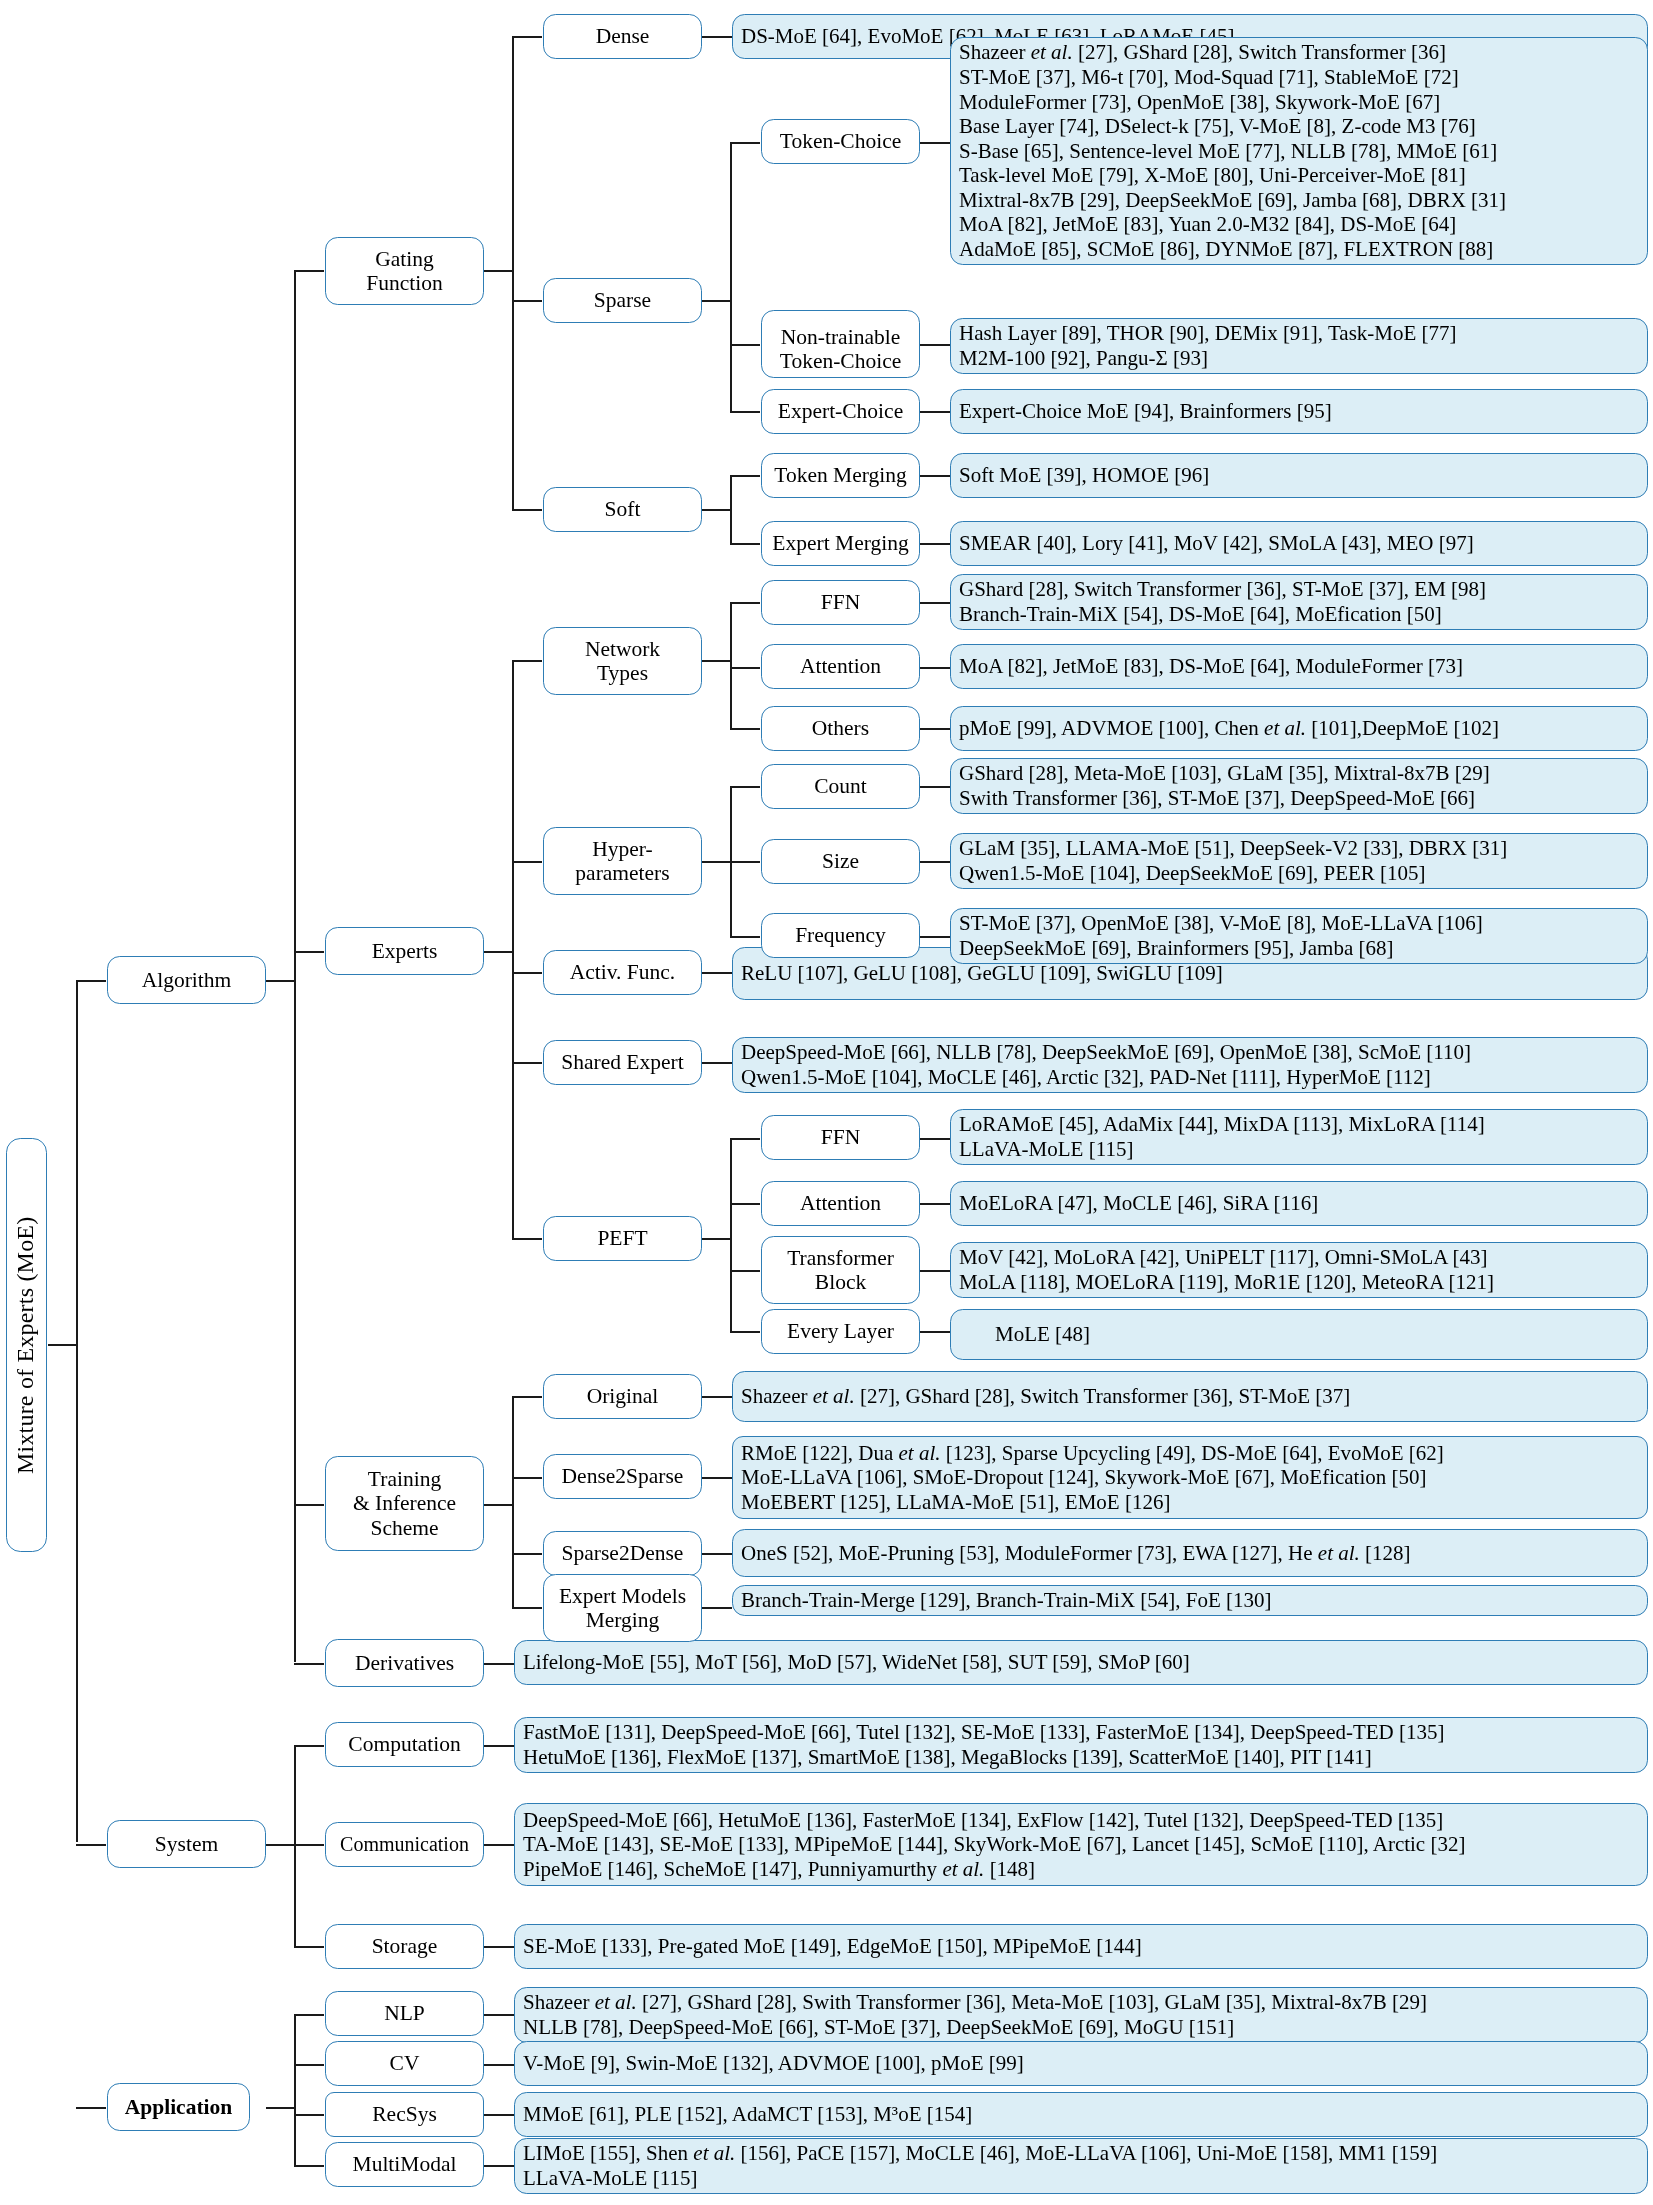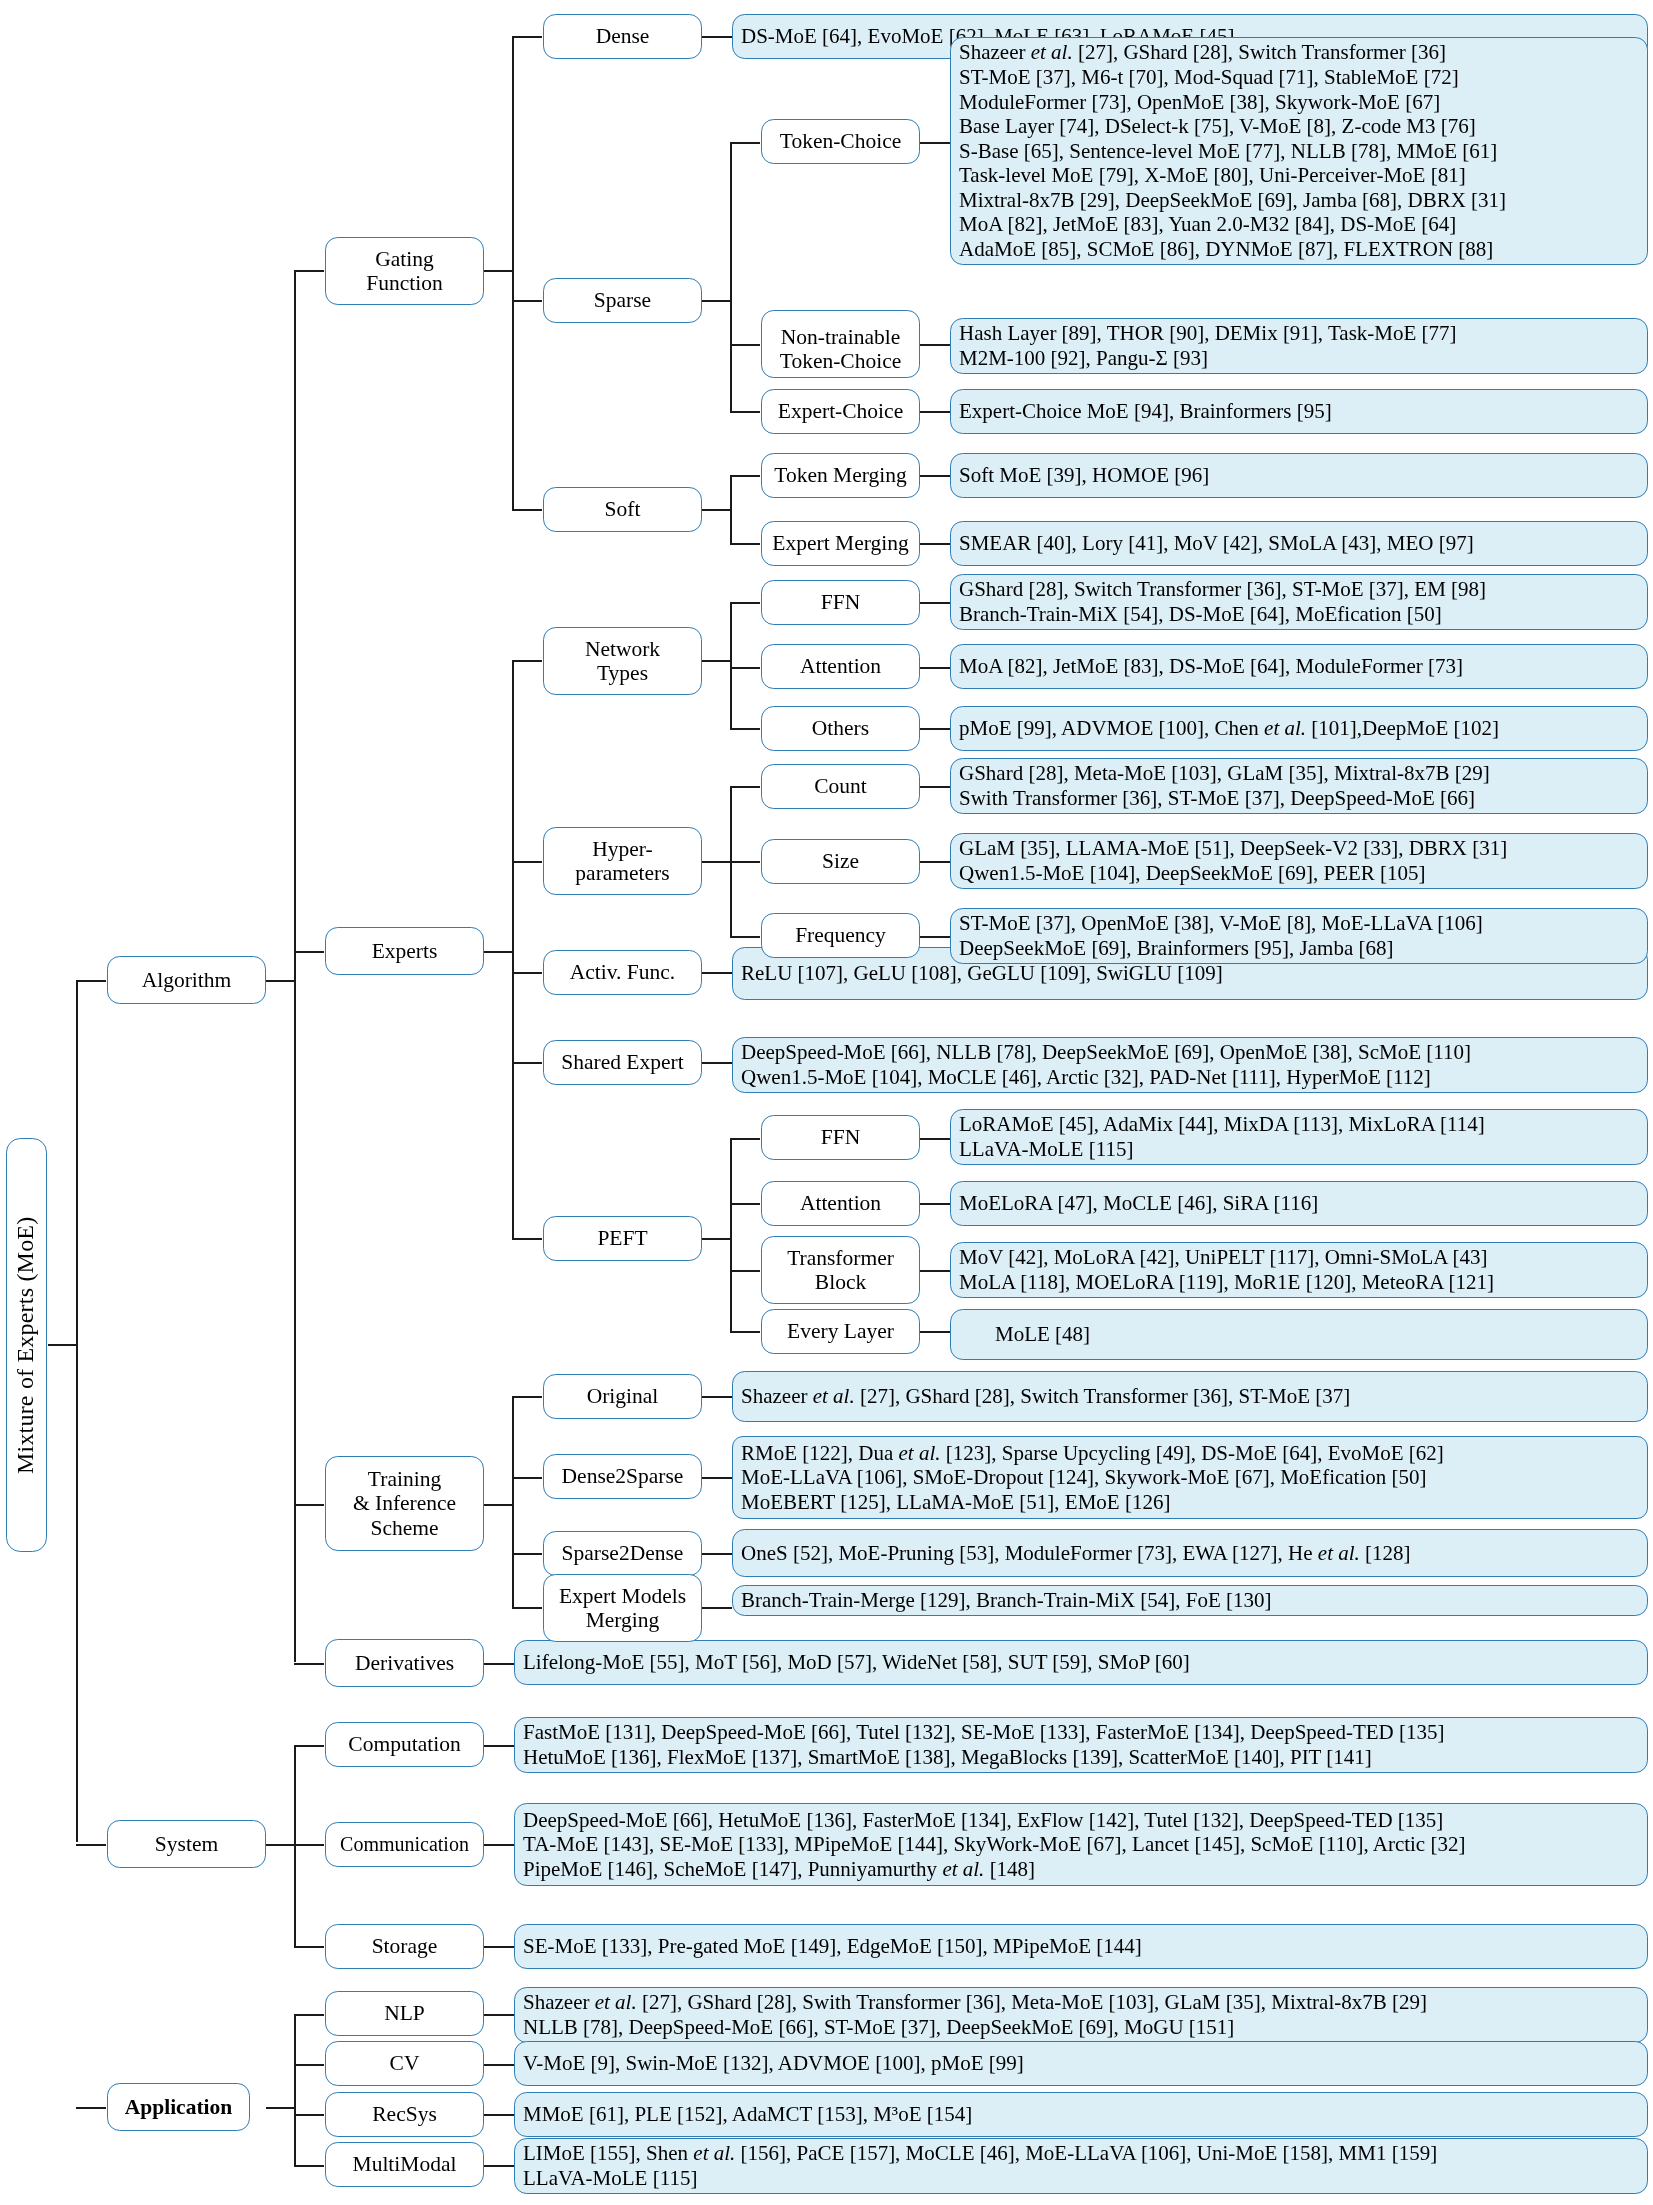--- a/index.html
+++ b/index.html
@@ -422,21 +422,21 @@
   <div class="ln lnh" style="left:294px; top:2064px; width:30px;"></div>
   <div class="node" style="left:325px; top:2041px; width:159px; height:45px;">
     <span class="txt">CV</span>
   </div>
   <div class="ln lnh" style="left:484px; top:2064px; width:30px;"></div>
   <div class="node leaf" style="left:514px; top:2041px; width:1134px; height:45px;">
     <span class="txt">V-MoE [9], Swin-MoE [132], ADVMOE [100], pMoE [99]</span>
   </div>
 
   <div class="ln lnh" style="left:294px; top:2114px; width:30px;"></div>
-  <div class="node" style="left:325px; top:2092px; width:159px; height:45px;">
+  <div class="node" style="left:325px; top:2092px; width:159px; height:45px;border-radius:9px;">
     <span class="txt">RecSys</span>
   </div>
   <div class="ln lnh" style="left:484px; top:2114px; width:30px;"></div>
   <div class="node leaf" style="left:514px; top:2092px; width:1134px; height:45px;">
     <span class="txt">MMoE [61], PLE [152], AdaMCT [153], M³oE [154]</span>
   </div>
 
   <div class="ln lnh" style="left:294px; top:2165px; width:30px;"></div>
   <div class="node" style="left:325px; top:2142px; width:159px; height:45px;">
     <span class="txt">MultiModal</span>

